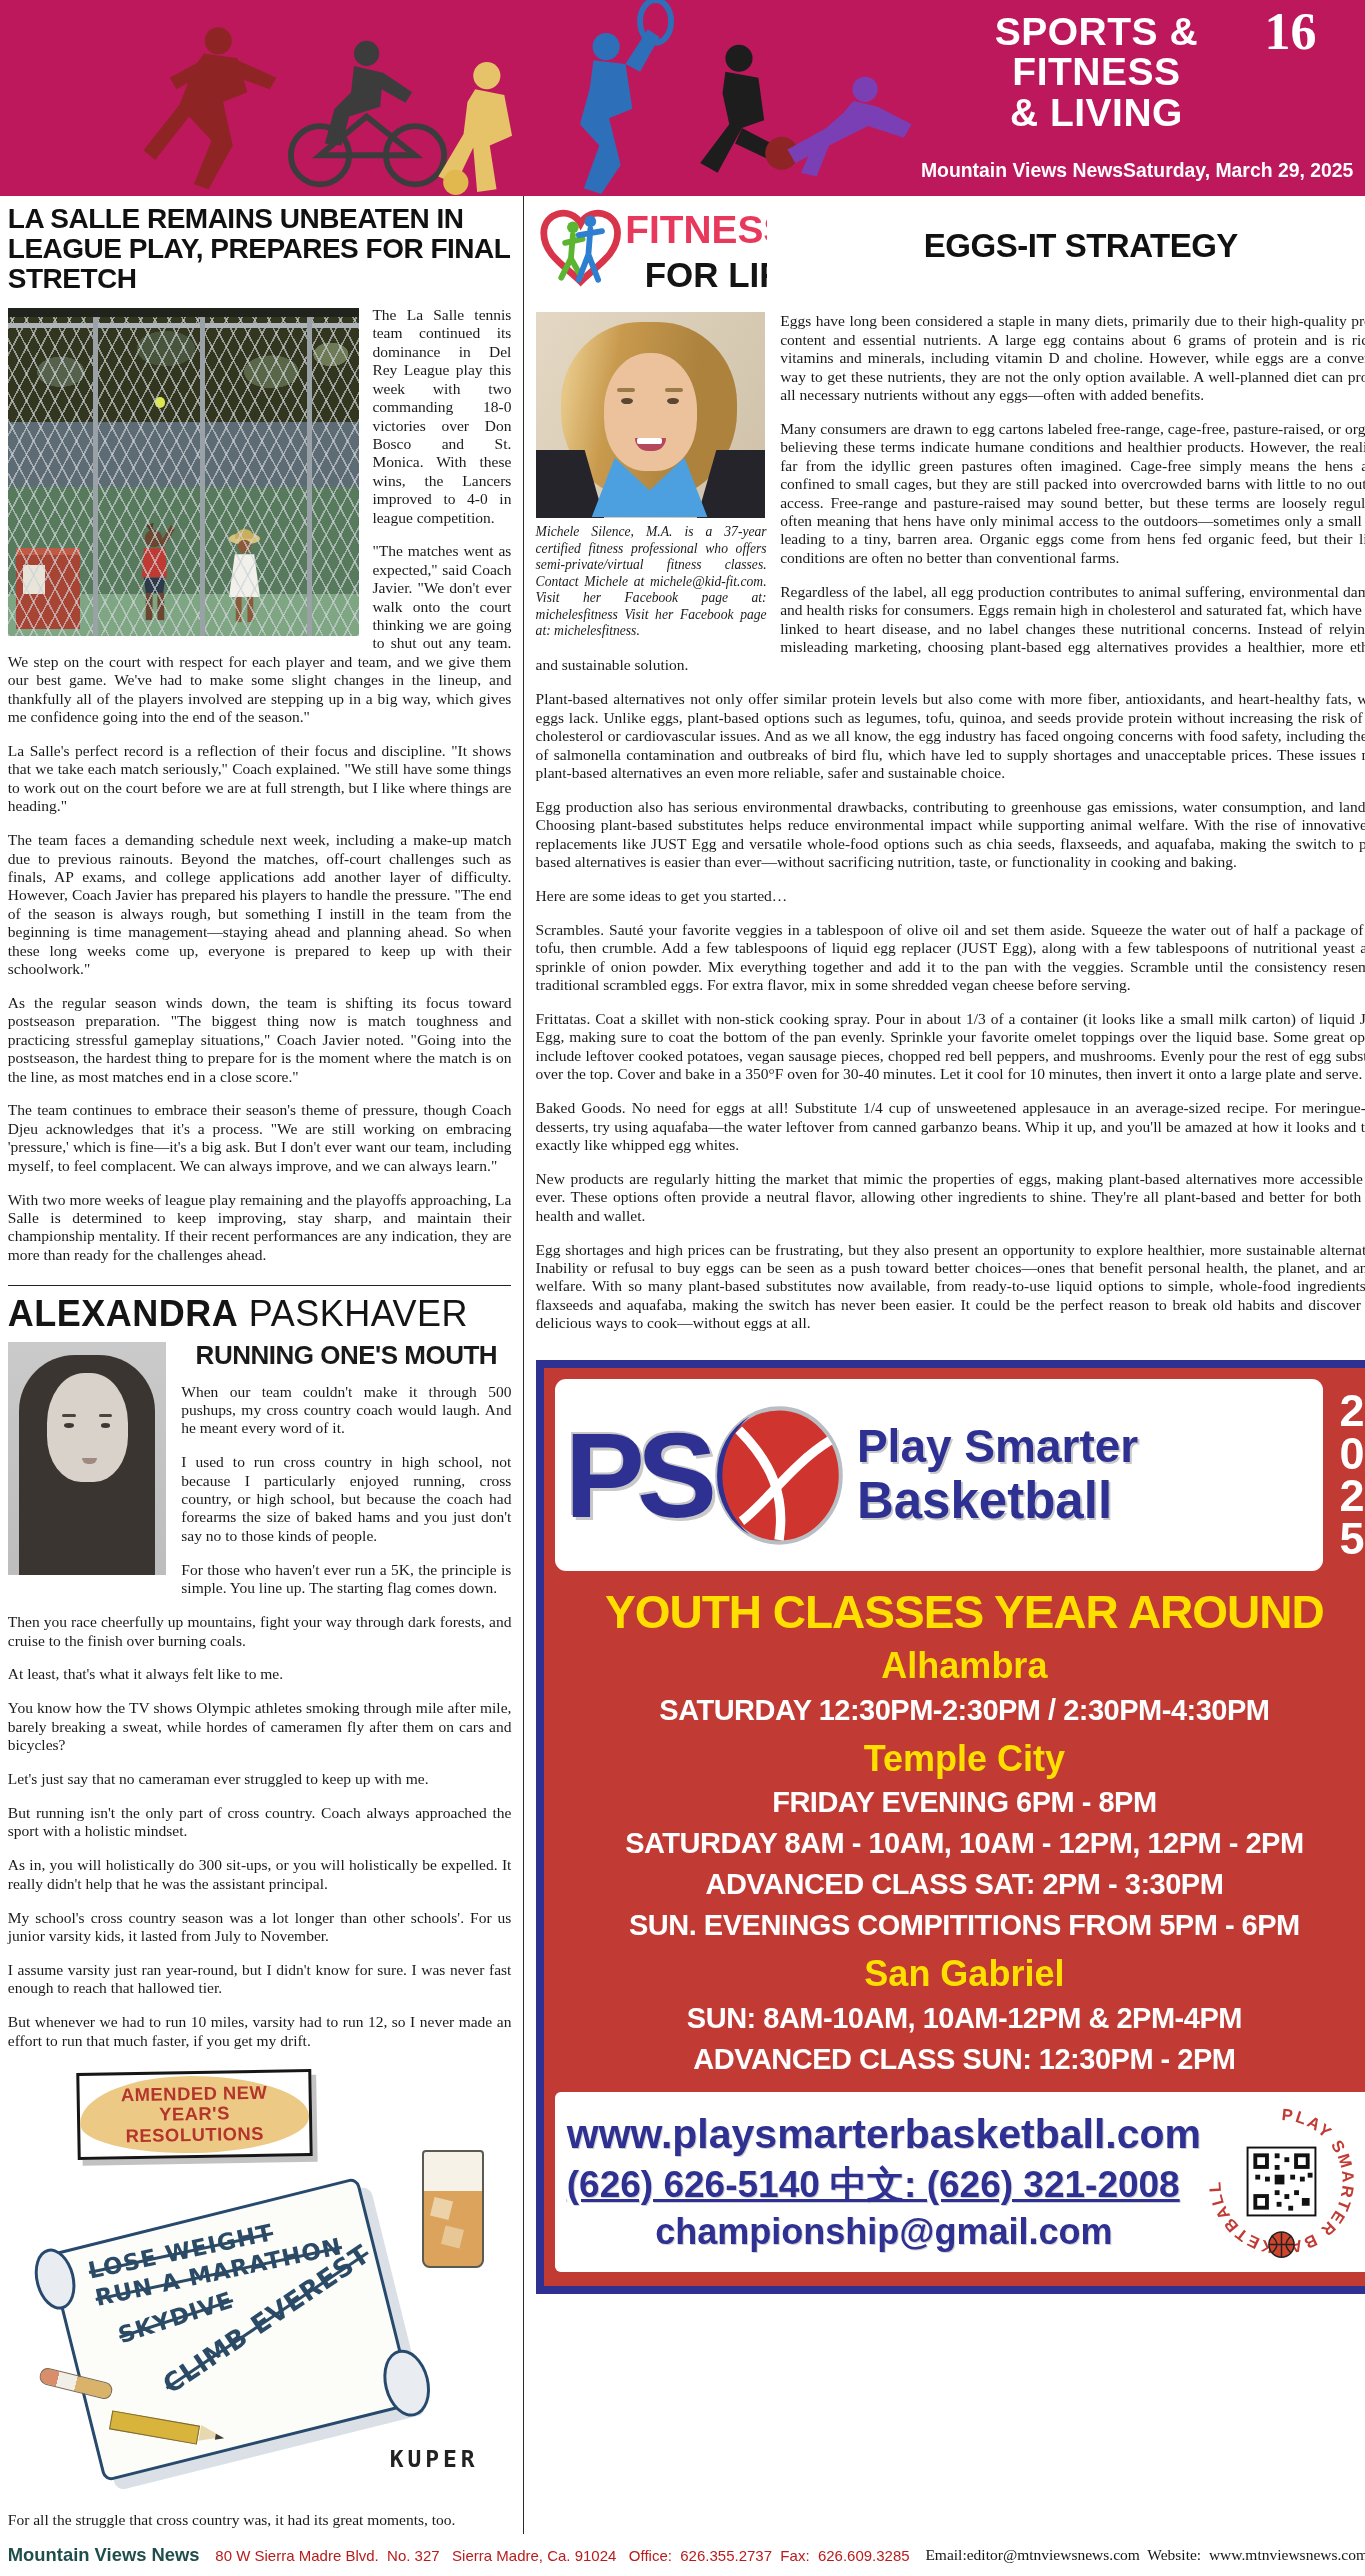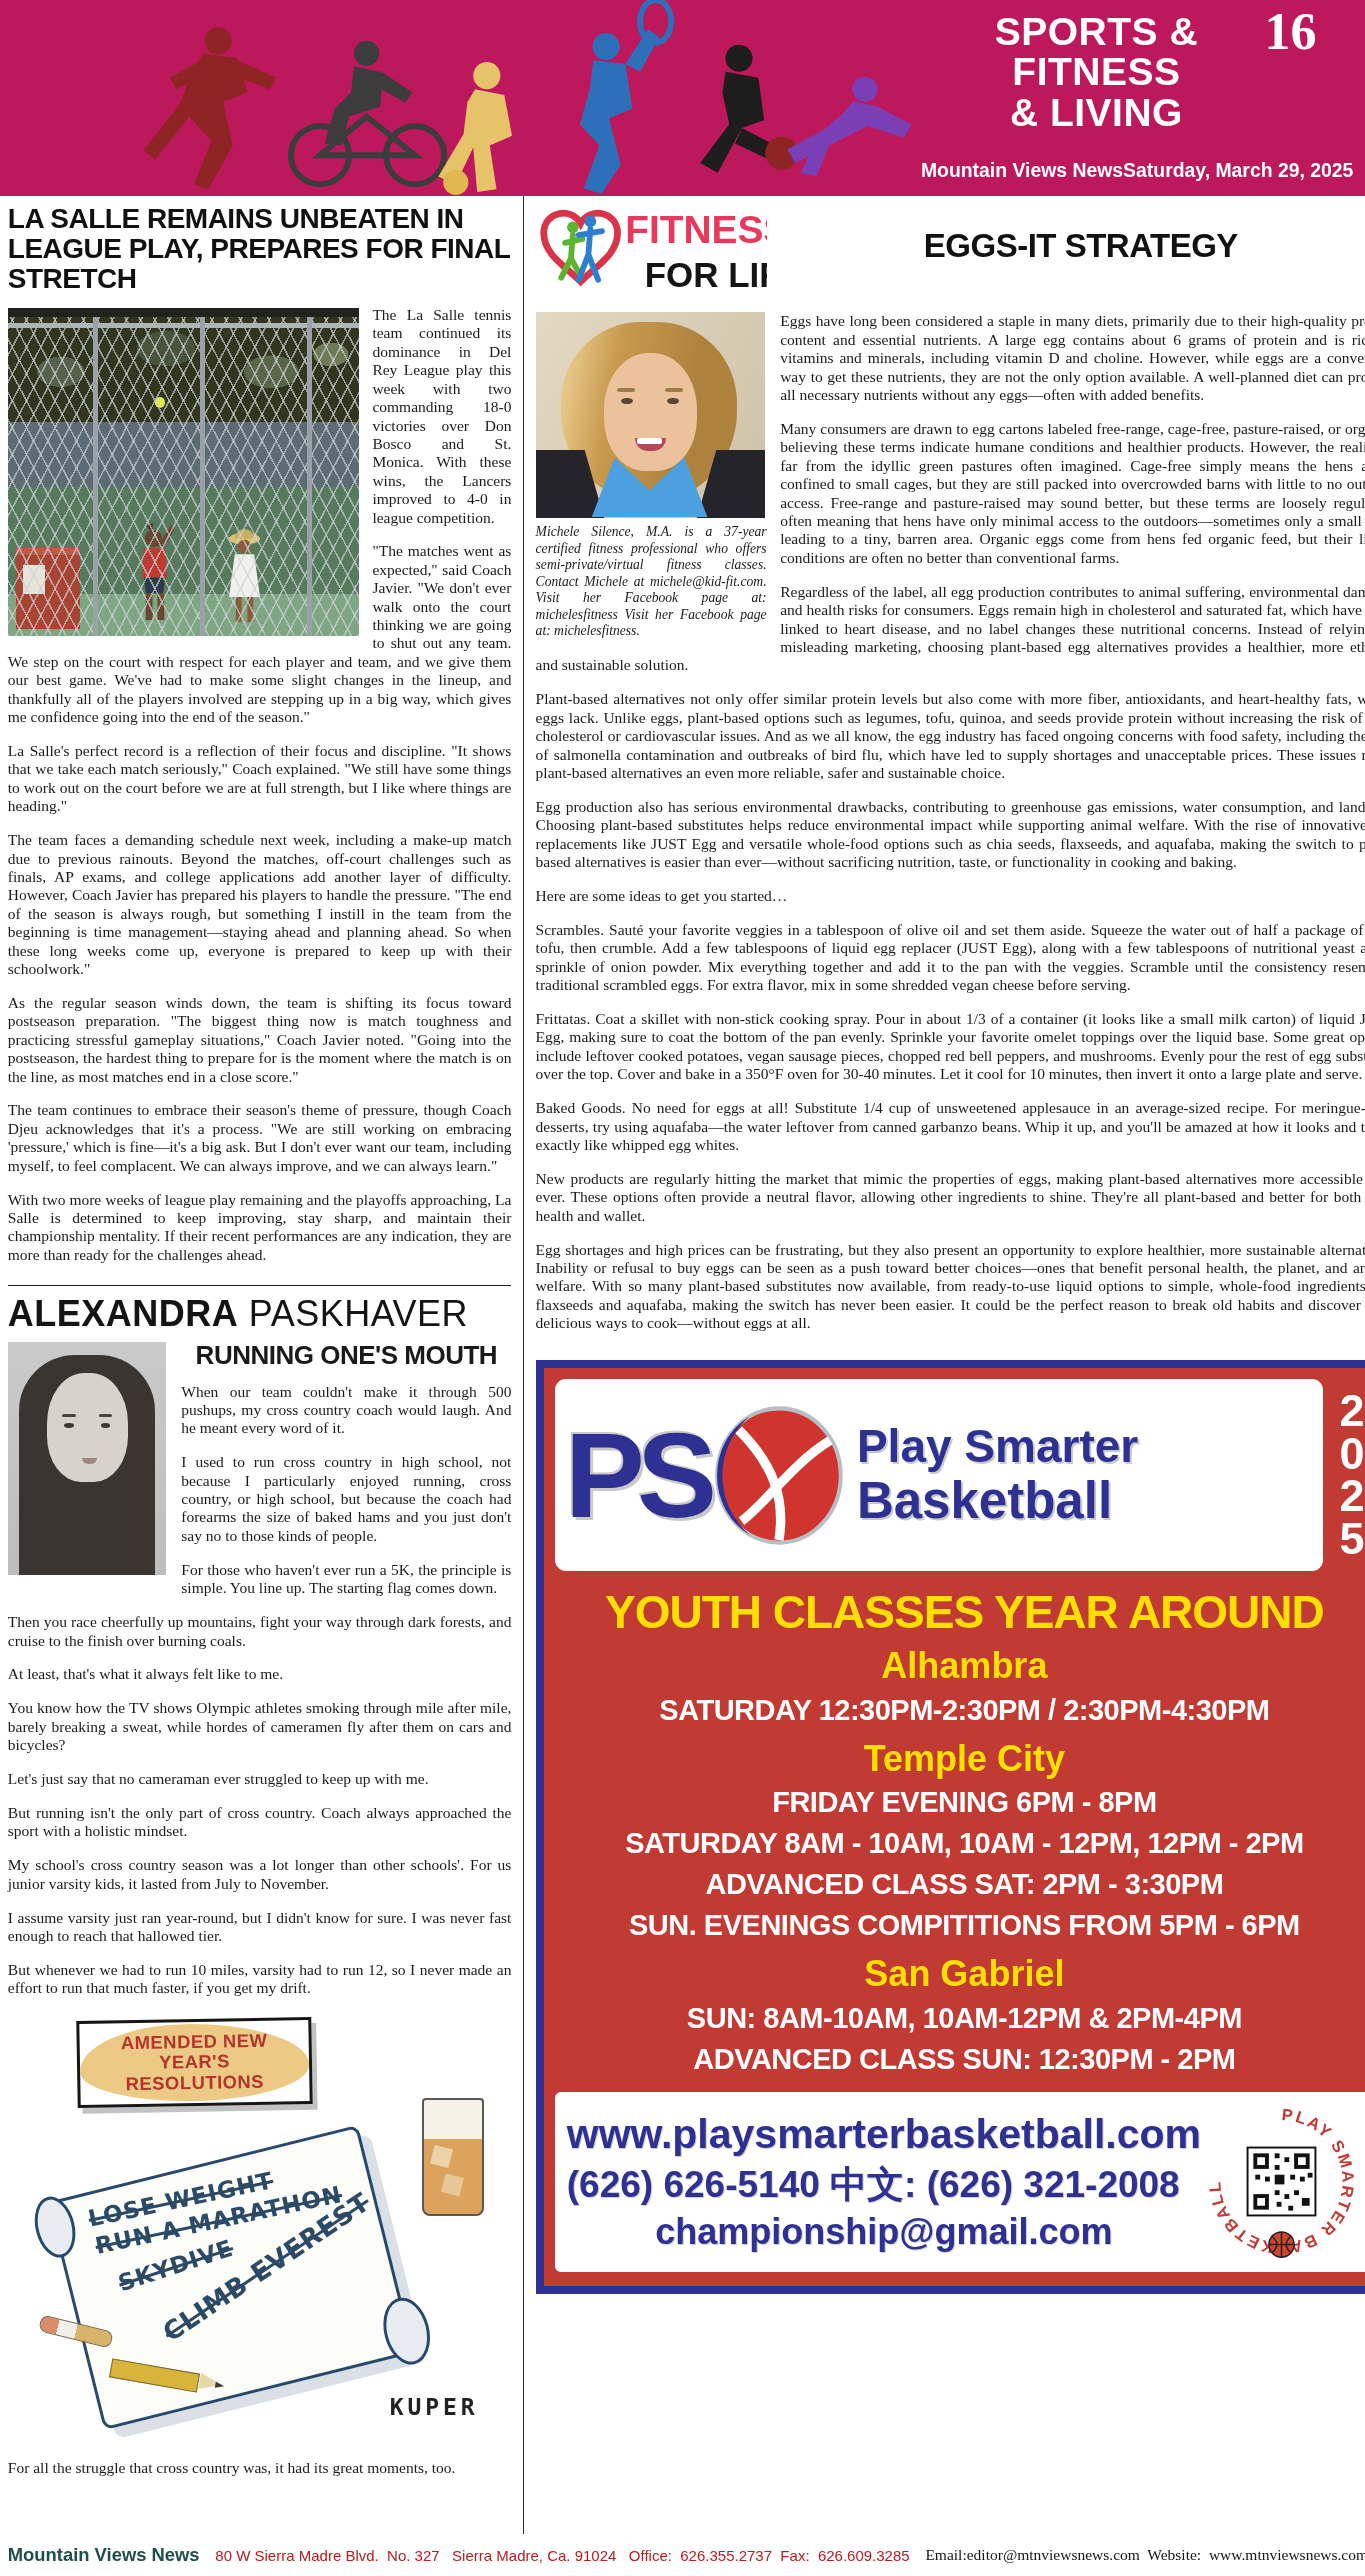--- a/index.html
+++ b/index.html
@@ -109,21 +109,21 @@
   .ps-words { font:800 46px/1.12 "Liberation Sans", sans-serif; color:#2e3192; text-shadow:1.9px 1.9px 0 #c9c9c9; white-space:nowrap; }
   .ps-words .w2 { font-size:51px; }
   .ad-year { width:43px; flex:none; color:#fff; font:800 45px/0.95 "Liberation Sans", sans-serif;
              word-break:break-all; text-align:center; margin-left:7.8px; align-self:center; }
   .ad-headline { text-align:center; color:#ffdf00; font:800 46px/1 "Liberation Sans", sans-serif; letter-spacing:-1px; margin:17.5px 0 3.9px 0; white-space:nowrap; }
   .ad-schedule .city { color:#ffdf00; font:700 36px/1.1 "Liberation Sans", sans-serif; text-align:center; margin:11.6px 0 3.9px 0; }
   .ad-schedule .slot { color:#fff; font:700 29px/1.15 "Liberation Sans", sans-serif; text-align:center; margin:7.8px 0; letter-spacing:-0.5px; }
   .ad-contact { background:#fff; border-radius:5.8px; margin-top:15.5px; padding:9.7px 11.6px; display:flex; align-items:center; }
   .ad-contact-lines { flex:1; color:#2e3192; font:800 39px/1.3 "Liberation Sans", sans-serif; text-shadow:1px 1px 0 #cfcfcf; }
   .ad-contact-lines .c1 { font-size:41px; }
-  .ad-contact-lines .c2 { font-size:37px; }
+  .ad-contact-lines .c2 { font-size:37px;text-decoration:underline; }
   .ad-contact-lines .c3 { font-size:36px; text-align:center; }
   .qr-wrap { flex:none; width:161px; height:161px; position:relative; }
 
   
   .footer { position:absolute; left:0; bottom:0; width:100%; height:42px; background:#fff; display:flex; align-items:center; padding:0 7.8px; gap:11.6px; }
   .footer .fname { color:#1f4e4c; font:700 18.4px "Liberation Sans", sans-serif; white-space:pre; }
   .footer .faddr { color:#b91c1c; font:15px "Liberation Sans", sans-serif; white-space:pre; }
   .footer .fmail { color:#161616; font:15.5px "Liberation Serif", serif; white-space:pre; }
 
   .clearfix::after { content:""; display:block; clear:both; }
@@ -251,20 +251,21 @@
         <h3 class="col-title">RUNNING ONE'S MOUTH</h3>
         <div>
             <p class="para">When our team couldn't make it through 500 pushups, my cross country coach would laugh. And he meant every word of it.</p>
             <p class="para">I used to run cross country in high school, not because I particularly enjoyed running, cross country, or high school, but because the coach had forearms the size of baked hams and you just don't say no to those kinds of people.</p>
             <p class="para">For those who haven't ever run a 5K, the principle is simple. You line up. The starting flag comes down.</p>
             <p class="para">Then you race cheerfully up mountains, fight your way through dark forests, and cruise to the finish over burning coals.</p>
             <p class="para">At least, that's what it always felt like to me.</p>
             <p class="para">You know how the TV shows Olympic athletes smoking through mile after mile, barely breaking a sweat, while hordes of cameramen fly after them on cars and bicycles?</p>
             <p class="para">Let's just say that no cameraman ever struggled to keep up with me.</p>
             <p class="para">But running isn't the only part of cross country. Coach always approached the sport with a holistic mindset.</p>
+            <p class="para">As in, you will holistically do 300 sit-ups, or you will holistically be expelled. It really didn't help that he was the assistant principal.</p>
             <p class="para">My school's cross country season was a lot longer than other schools'. For us junior varsity kids, it lasted from July to November.</p>
             <p class="para">I assume varsity just ran year-round, but I didn't know for sure. I was never fast enough to reach that hallowed tier.</p>
             <p class="para">But whenever we had to run 10 miles, varsity had to run 12, so I never made an effort to run that much faster, if you get my drift.</p>
           </div>
 
         <div class="clearfix">
           <div class="cartoon">
             <div class="ct-sign">
                 <div class="ct-sign-inner">AMENDED NEW YEAR'S RESOLUTIONS</div>
               </div>

